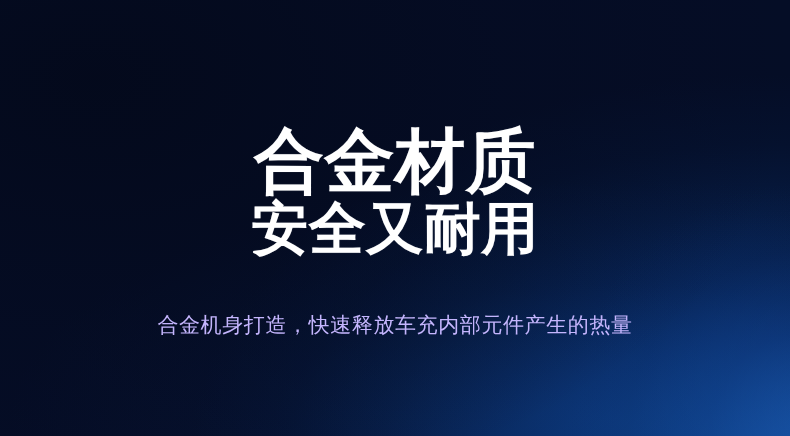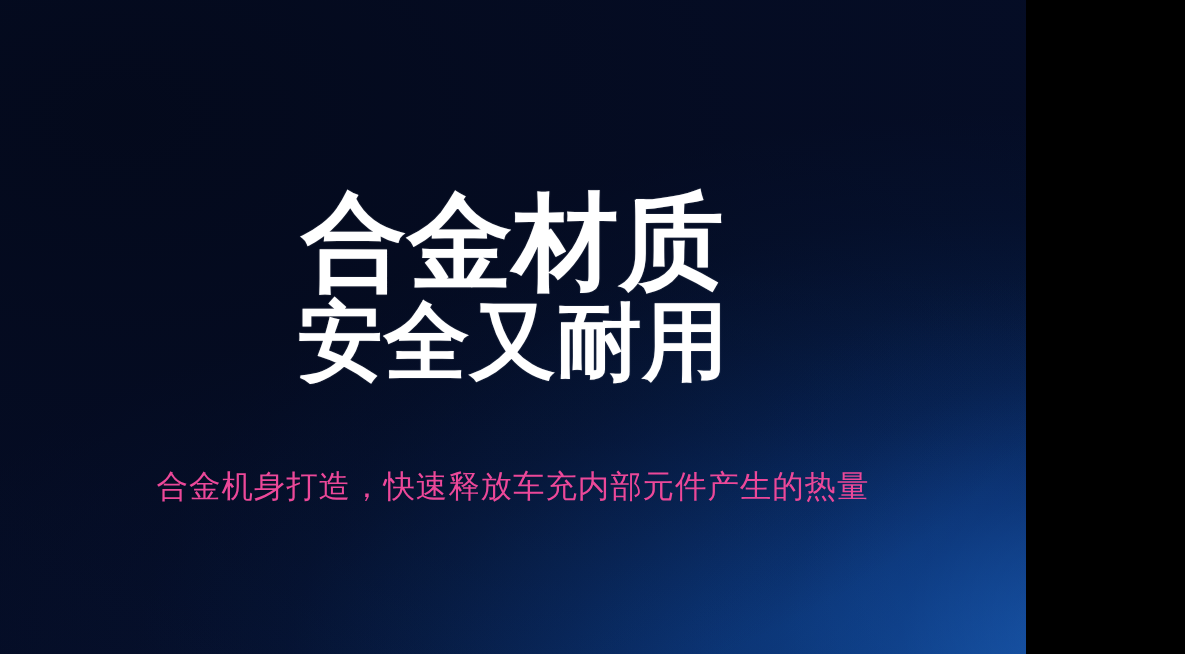--- a/index.html
+++ b/index.html
@@ -4,21 +4,21 @@
 <title>Alloy Material Promo Banner</title>
 <style>
   html, body {
     margin: 0;
     padding: 0;
     background: #000;
   }
 
   #banner {
     position: relative;
-    width: 684px;
+    width: 790px;
     height: 436px;
     overflow: hidden;
     background: #050d26;
     font-family: "Liberation Sans", "DejaVu Sans", sans-serif;
     -webkit-font-smoothing: antialiased;
   }
 
   
   .bg-base {
     position: absolute;
@@ -108,21 +108,21 @@
     left: 0;
     right: 0;
     font-size: 57px;
   }
 
   .subtitle {
     position: absolute;
     left: 0;
     right: 0;
     text-align: center;
-    color: #ec4899;
+    color: #c4b5fd;
     font-size: 21px;
     font-weight: normal;
     line-height: 1.0;
     letter-spacing: 0.6px;
     white-space: nowrap;
   }
 
   .subtitle-line1 { top: 314px; }
   .subtitle-line2 { top: 356px; }
 </style>

